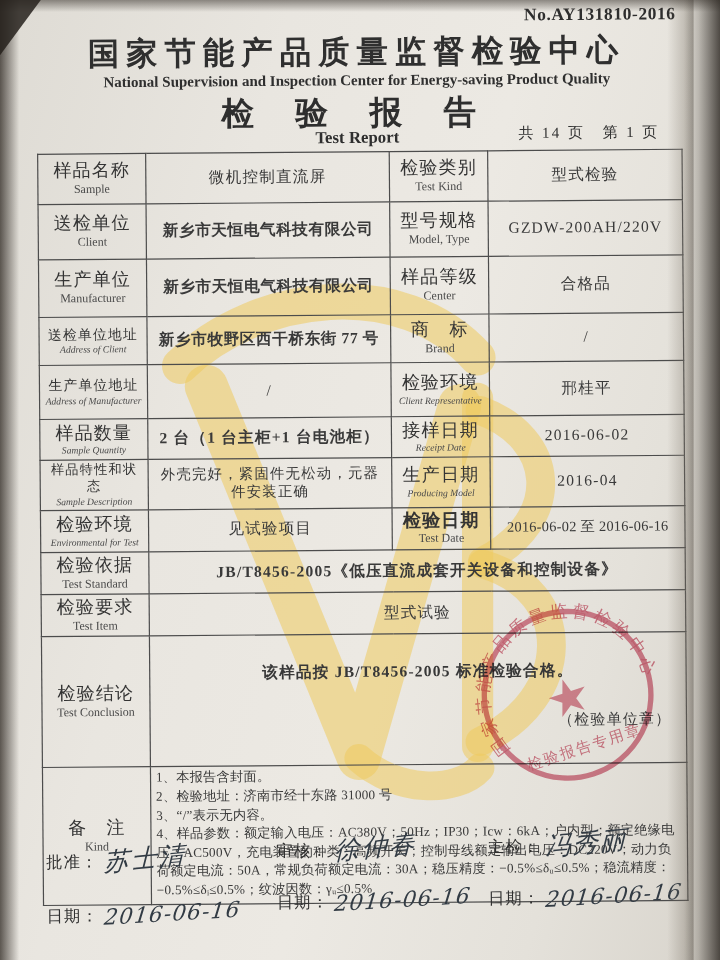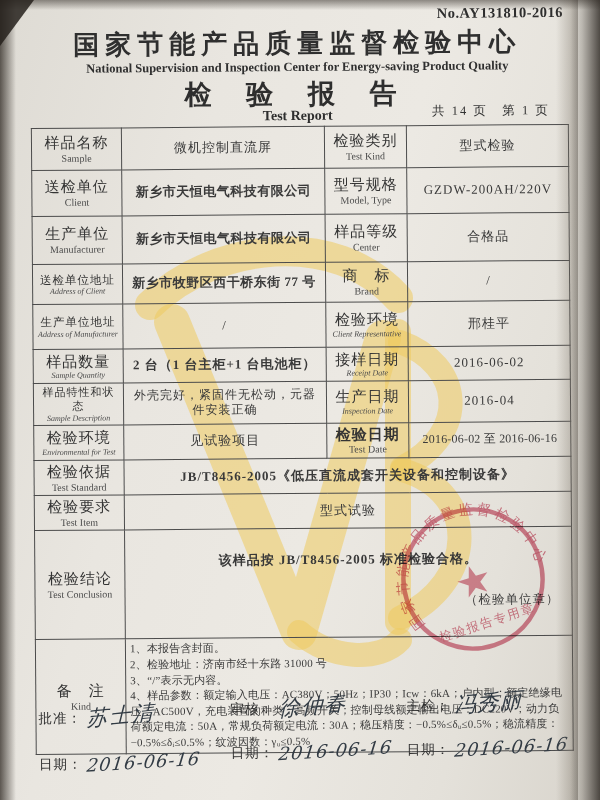--- a/index.html
+++ b/index.html
@@ -200,21 +200,21 @@
         <tr style="height:36px">
           <td>
               <div class="lbl-cn" style="font-size:11px">样品特性和状态</div>
               <div class="lbl-en sm">Sample Description</div>
             </td>
           <td>
               <div class="val" style="font-size:12px">外壳完好，紧固件无松动，元器件安装正确</div>
             </td>
           <td>
               <div class="lbl-cn" style="font-weight:normal">生产日期</div>
-              <div class="lbl-en sm">Inspection Date</div>
+              <div class="lbl-en sm">Producing Model</div>
             </td>
           <td>
               <div class="val">2016-04</div>
             </td>
         </tr>
         <tr style="height:34px">
           <td>
               <div class="lbl-cn">检验环境</div>
               <div class="lbl-en sm">Environmental for Test</div>
             </td>

